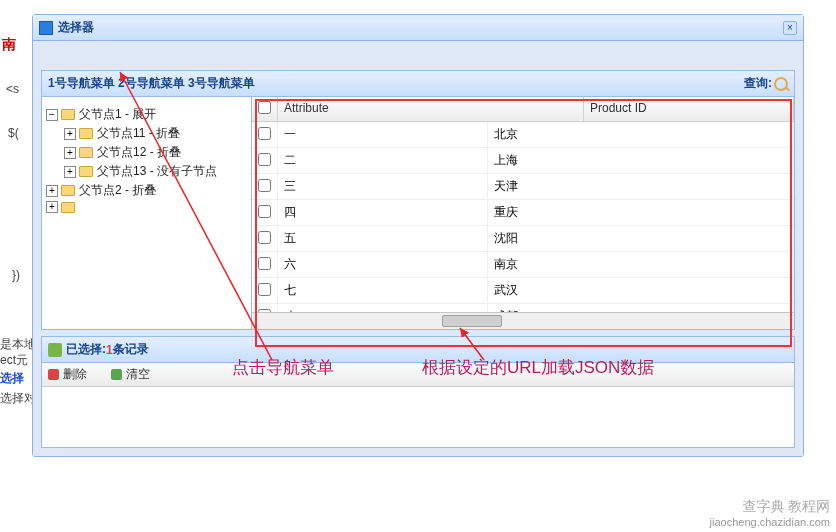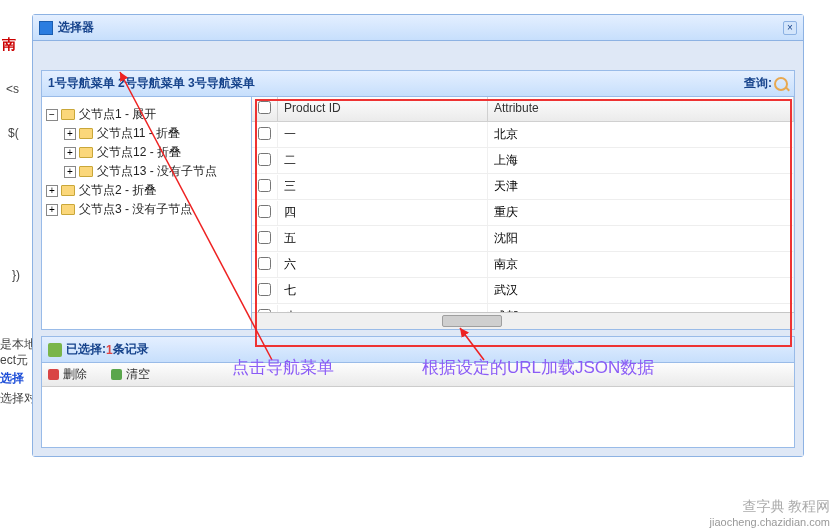--- a/index.html
+++ b/index.html
@@ -39,21 +39,21 @@
 .sel-panel { margin-top: 6px; }
 .toolbar { background: linear-gradient(#fdfdfd, #eaeaea); border-bottom: 1px solid #ccc; padding: 3px 6px; display: flex; gap: 24px; }
 .tb-btn { display: flex; align-items: center; gap: 4px; cursor: pointer; color: #333; }
 .tb-red { width: 11px; height: 11px; background: #d94545; border-radius: 2px; }
 .tb-green { width: 11px; height: 11px; background: #5aa64c; border-radius: 2px; }
 .sel-body { height: 60px; background: #fff; }
 .footer-btns { text-align: center; padding: 8px 0 6px; }
 .footer-btns button { margin: 0 4px; padding: 3px 10px; border: 1px solid #888; border-radius: 3px; background: linear-gradient(#fdfdfd, #e5e5e5); cursor: pointer; font-size: 12px; }
 .check-i { color: #3a9a3a; font-weight: bold; margin-right: 3px; }
 .cross-i { color: #c33; font-weight: bold; margin-right: 3px; }
-.annotation { position: absolute; color: #8b5cf6; font-size: 17px; pointer-events: none; }
+.annotation { position: absolute; color: #be185d; font-size: 17px; pointer-events: none; }
 .arrow-svg { position: absolute; pointer-events: none; }
 .bottom-right { position: absolute; right: 6px; bottom: 4px; font-size: 11px; color: #999; margin-top: 43px; }
 input[type=checkbox] { cursor: pointer; }
 </style>
 </head>
 <body>
 
 <span class="bg-red" style="left:2px;top:36px">南</span>
 <span class="bg-text" style="left:6px;top:82px">&lt;s</span>
 <span class="bg-text" style="left:8px;top:126px">$(</span>
@@ -103,28 +103,27 @@
               <span class="tree-label">父节点13 - 没有子节点</span>
             </div>
           <div class="tree-node">
               <span class="tree-toggle">+</span>
               <span class="folder-icon"></span>
               <span class="tree-label">父节点2 - 折叠</span>
             </div>
           <div class="tree-node">
               <span class="tree-toggle">+</span>
               <span class="folder-icon"></span>
-              <span class="tree-label">父节点3 - 没有子节点</span>
             </div>
         </div>
         <div class="grid-pane">
           <div class="grid-header">
             <div class="gh-cell col-check"><input type="checkbox" style=""></div>
+            <div class="gh-cell col-attr">Attribute</div>
             <div class="gh-cell col-pid">Product ID</div>
-            <div class="gh-cell col-attr">Attribute</div>
           </div>
           <div class="grid-body" id="grid-body">
               <div class="grid-row">
                 <div class="gr-cell col-check"><input type="checkbox" style=""></div>
                 <div class="gr-cell col-pid">一</div>
                 <div class="gr-cell col-attr">北京</div>
               </div>
               <div class="grid-row">
                 <div class="gr-cell col-check"><input type="checkbox" style=""></div>
                 <div class="gr-cell col-pid">二</div>

